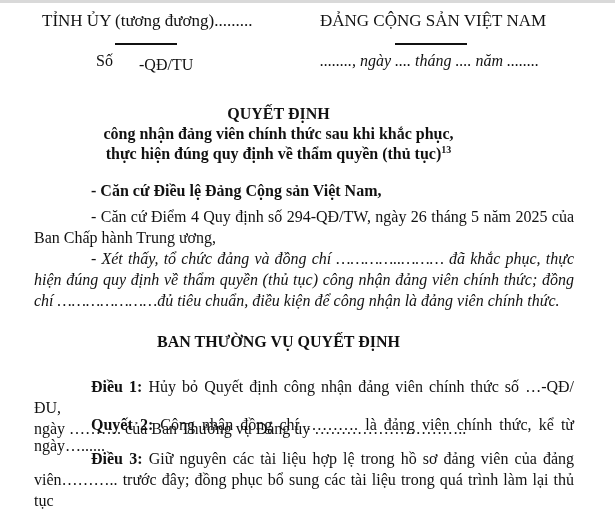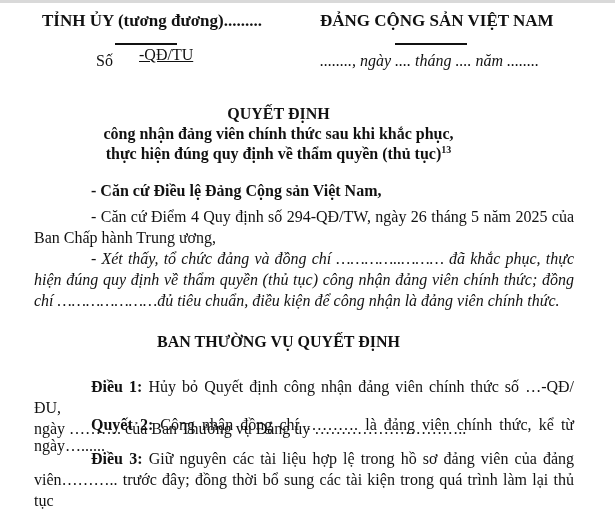--- a/index.html
+++ b/index.html
@@ -3,39 +3,39 @@
 <meta charset="utf-8">
 <style>
   html, body { margin:0; padding:0; }
   body {
     width:615px; height:521px; overflow:hidden; background:#ffffff;
     font-family: "Liberation Serif", "DejaVu Serif", serif; color:#111;
     position:relative;
   }
   .topbar { position:absolute; left:0; top:0; width:615px; height:3px; background:#d9d9d9; }
   .abs { position:absolute; white-space:nowrap; }
-  .hdr { font-weight:bold; font-size:17px; }
+  .hdr { font-weight:normal; font-size:17px; }
   .rule { position:absolute; height:1.5px; background:#111; }
   .title { font-weight:bold; font-size:16px; text-align:center; width:557px; left:0; }
   .body { font-size:16px; line-height:21px; }
   .para { position:absolute; left:34px; width:540px; text-align:justify; text-align-last:auto; }
   .indent { text-indent:57px; }
   .just-line { text-align:justify; text-align-last:justify; }
   b { font-weight:bold; }
   sup { font-size:10px; vertical-align:super; line-height:0;text-align:right; }
 </style>
 </head>
 <body>
 
 <div class="topbar"></div>
 
 <div class="abs hdr" style="left:42px; top:11px;">TỈNH ỦY (tương đương).........</div>
 <div class="rule" style="left:115px; top:43px; width:62px;"></div>
 <div class="abs body" style="left:96px; top:50px; font-size:16px;">Số</div>
-<div class="abs body" style="left:139px; top:44px; font-size:16px;text-decoration:underline;">-QĐ/TU</div>
+<div class="abs body" style="left:139px; top:54px; font-size:16px;">-QĐ/TU</div>
 
 <div class="abs hdr" style="left:320px; top:11px;">ĐẢNG CỘNG SẢN VIỆT NAM</div>
 <div class="rule" style="left:395px; top:43px; width:72px;"></div>
 <div class="abs body" style="left:320px; top:50px; font-style:italic;">........, ngày .... tháng .... năm ........</div>
 
 <div class="abs title" style="top:105px;">QUYẾT ĐỊNH</div>
 <div class="abs title" style="top:125px;">công nhận đảng viên chính thức sau khi khắc phục,</div>
 <div class="abs title" style="top:145px;"><span>thực hiện đúng quy định về thẩm quyền (thủ tục)</span><sup>13</sup></div>
 
 <div class="para body" style="top:180px;font-weight:bold;">
@@ -56,15 +56,15 @@
 <div class="para body" style="top:376px;">
   <div class="indent just-line"><b>Điều 1:</b><span> Hủy bỏ Quyết định công nhận đảng viên chính thức số …-QĐ/ĐU,</span></div>
   <div>ngày ………. của Ban Thường vụ Đảng ủy ………………………..</div>
 </div>
 <div class="para body" style="top:414px;">
   <div class="indent just-line"><b>Quyết 2:</b><span> Công nhận đồng chí ………. là đảng viên chính thức, kể từ</span></div>
   <div>ngày…......</div>
 </div>
 <div class="para body" style="top:448px;">
   <div class="indent just-line"><b>Điều 3:</b><span> Giữ nguyên các tài liệu hợp lệ trong hồ sơ đảng viên của đảng</span></div>
-  <div class="just-line">viên……….. trước đây; đồng thời bổ sung các tài kiện trong quá trình làm lại thủ tục</div>
+  <div class="just-line">viên……….. trước đây; đồng phục bổ sung các tài liệu trong quá trình làm lại thủ tục</div>
 
 </div>
 
 </body></html>

